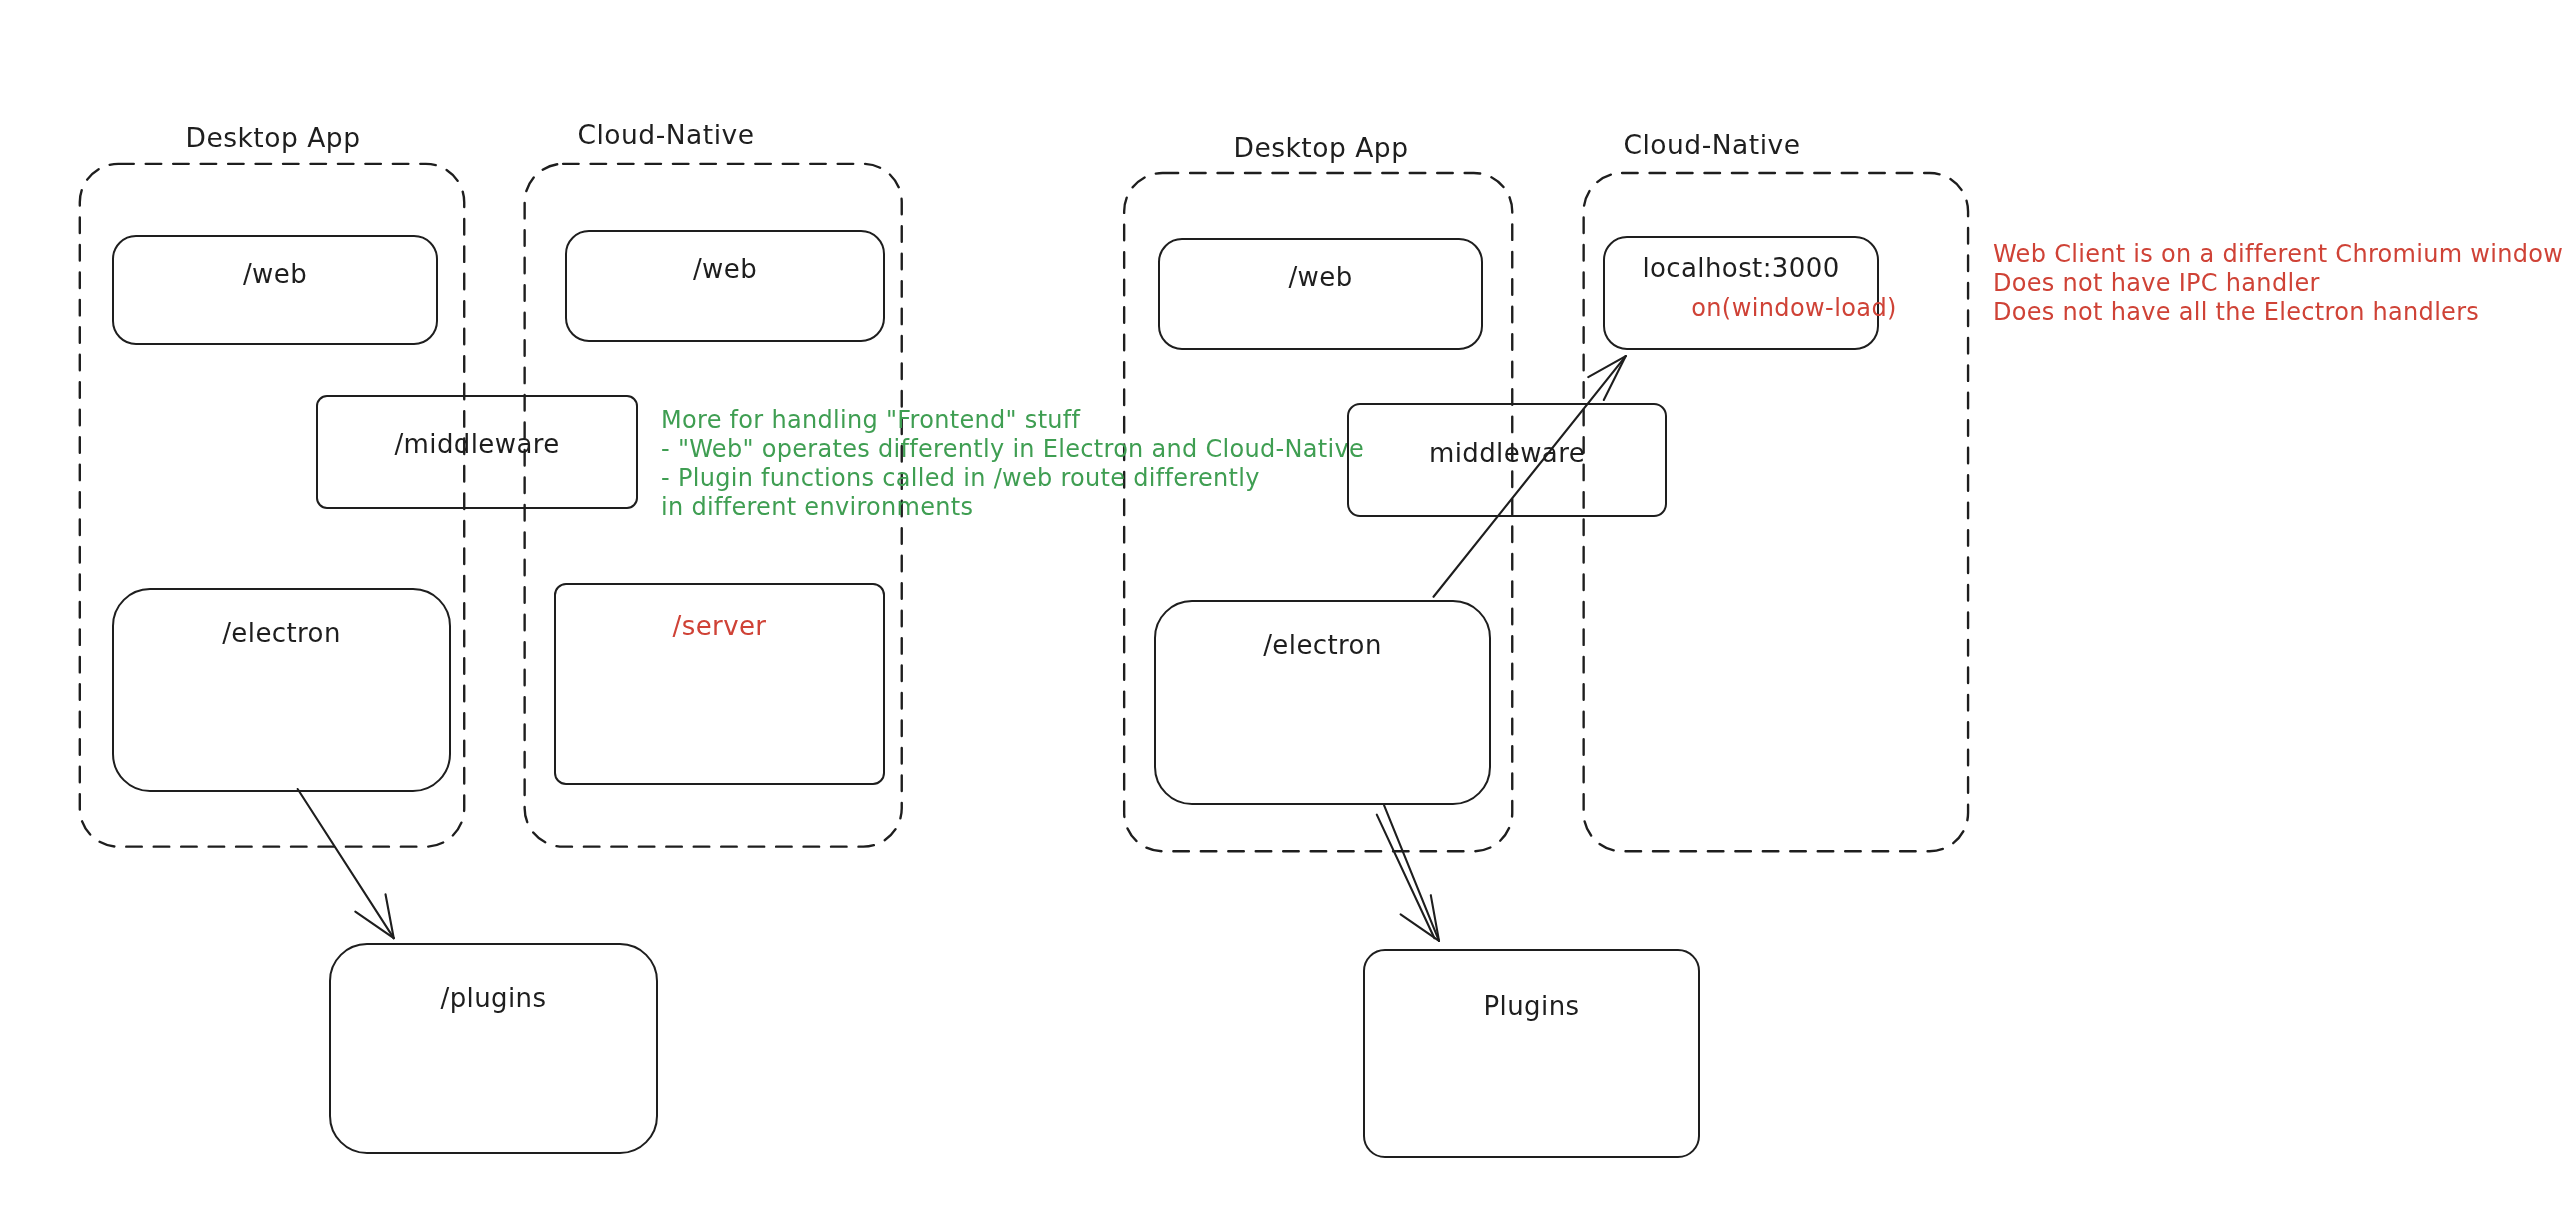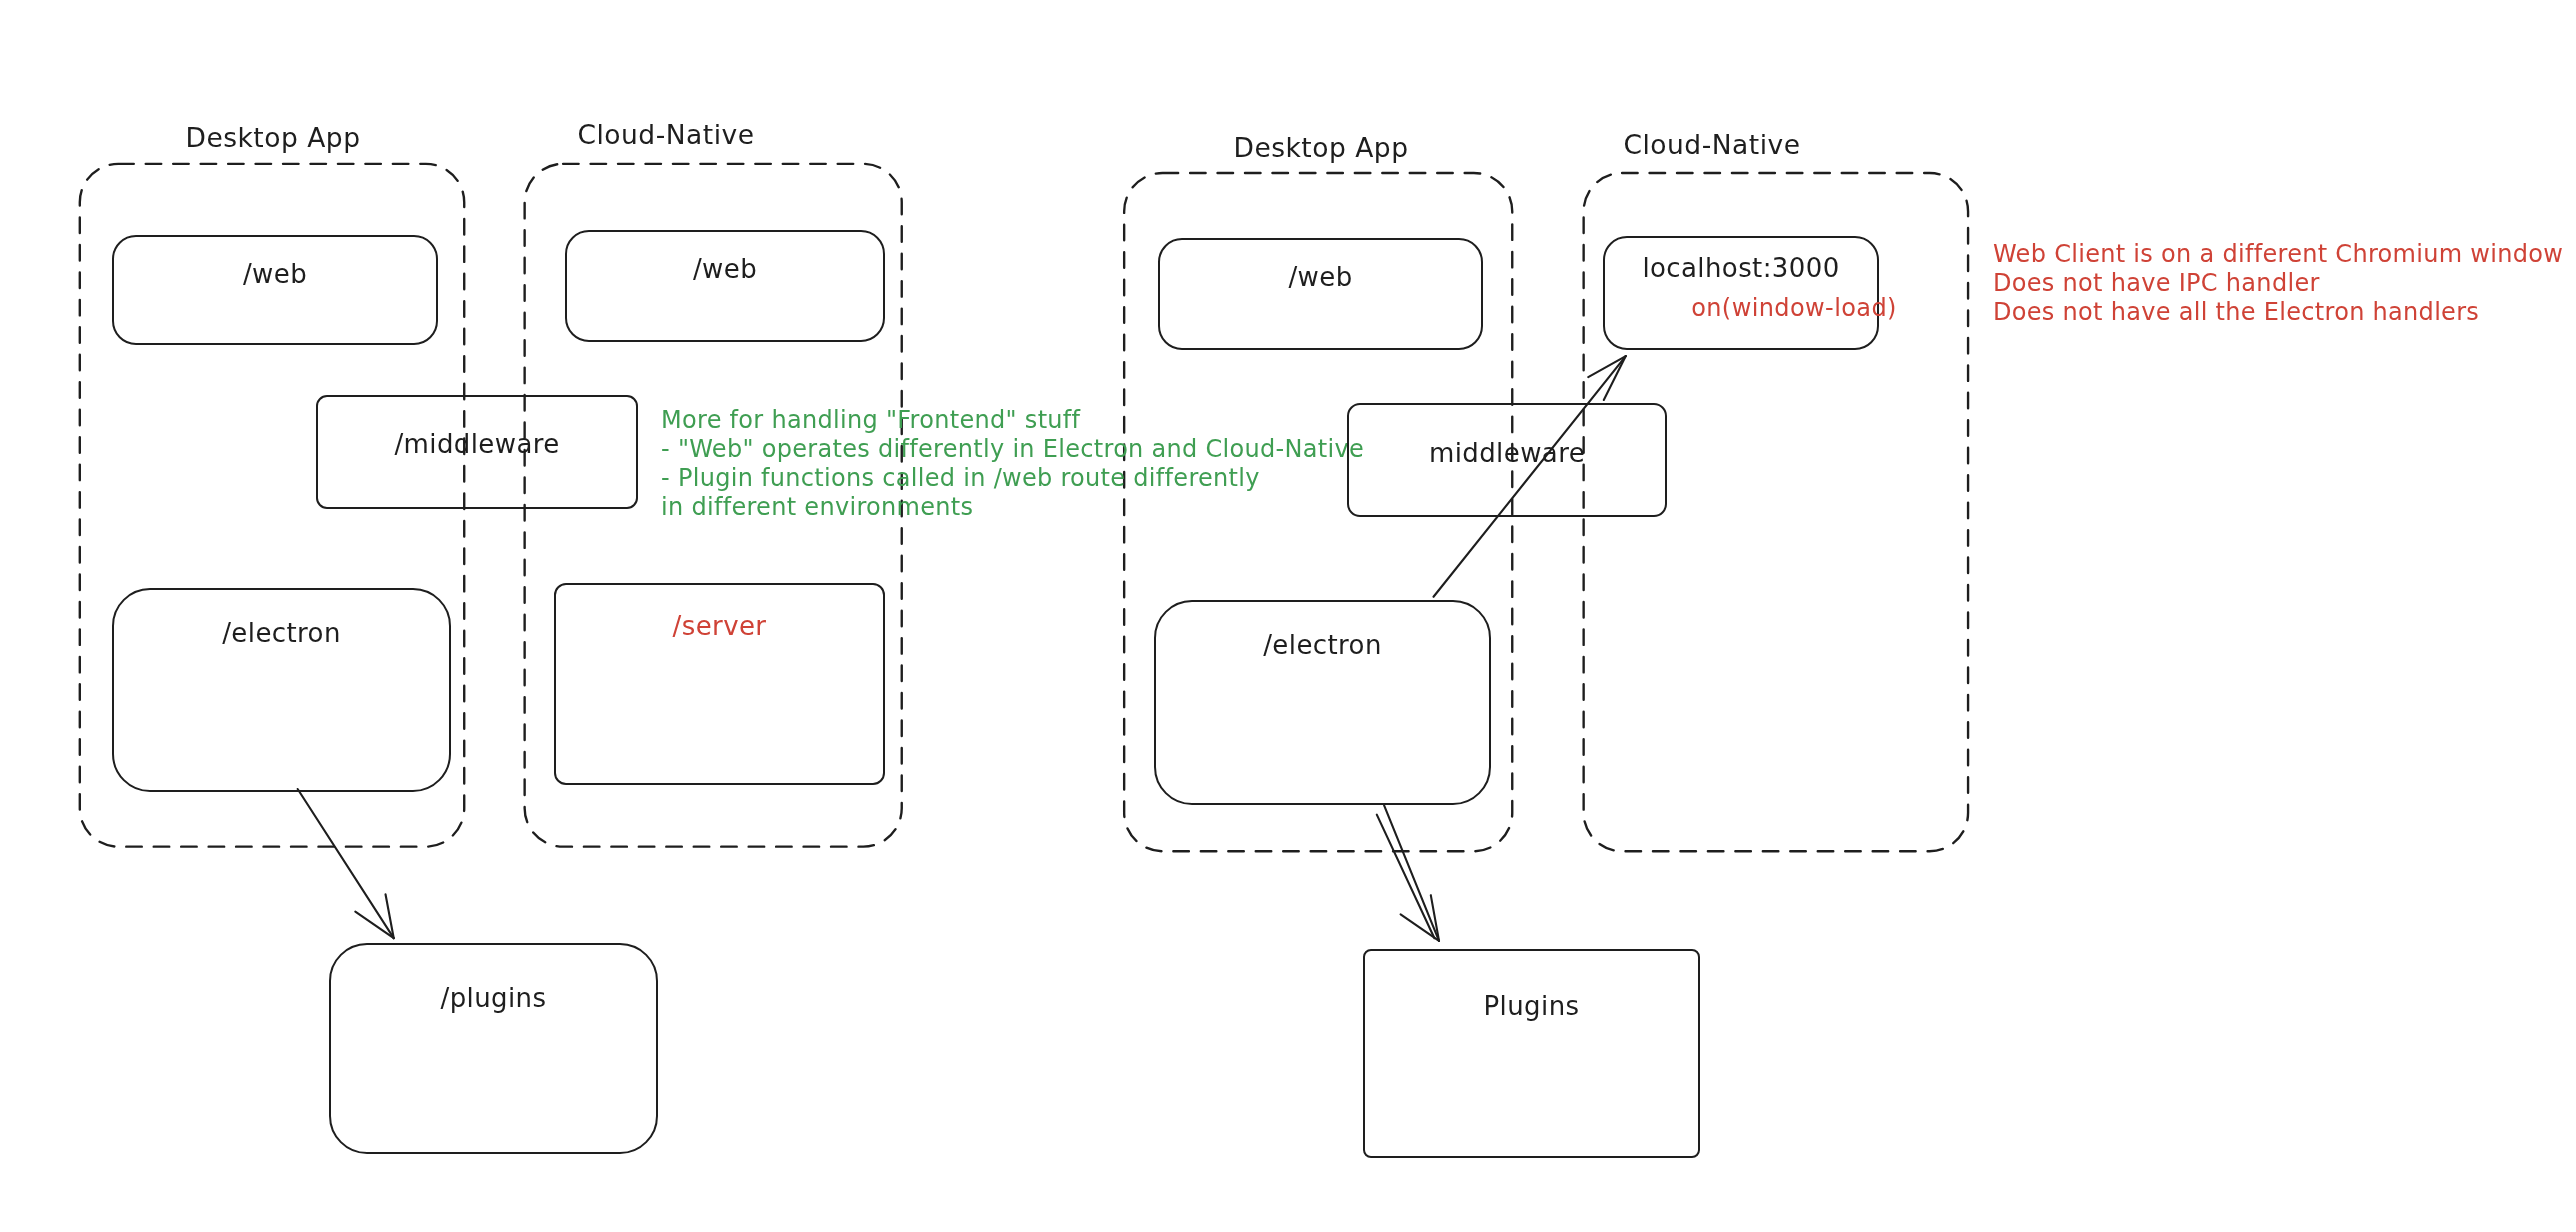--- a/index.html
+++ b/index.html
@@ -76,21 +76,21 @@
   .n-web-r{left:1158px;top:238px;width:325px;height:112px;border-radius:24px;padding-top:22px;}
   .n-lh{left:1603px;top:236px;width:276px;height:114px;border-radius:24px;padding-top:14.6px;}
   .n-lh .sub{
     display:block;
     margin-top:11px;
     transform:translateX(53px);
     font-size:24px;
   }
   .n-mw-r{left:1347px;top:403px;width:320px;height:114px;border-radius:13px;padding-top:33px;}
   .n-el-r{left:1154px;top:600px;width:337px;height:205px;border-radius:38px;padding-top:27.5px;}
-  .n-plg-r{left:1363px;top:949px;width:337px;height:209px;border-radius:8px;padding-top:40px;}
+  .n-plg-r{left:1363px;top:949px;width:337px;height:209px;border-radius:22px;padding-top:40px;}
   
   .t-desk-l{left:163px;top:122px;}
   .t-cloud-l{left:556px;top:119px;}
   .t-desk-r{left:1211px;top:132px;}
   .t-cloud-r{left:1602px;top:129px;}
   
   .note-green{left:661px;top:406px;}
   .note-red{left:1993px;top:240px;}
 </style>
 </head>

